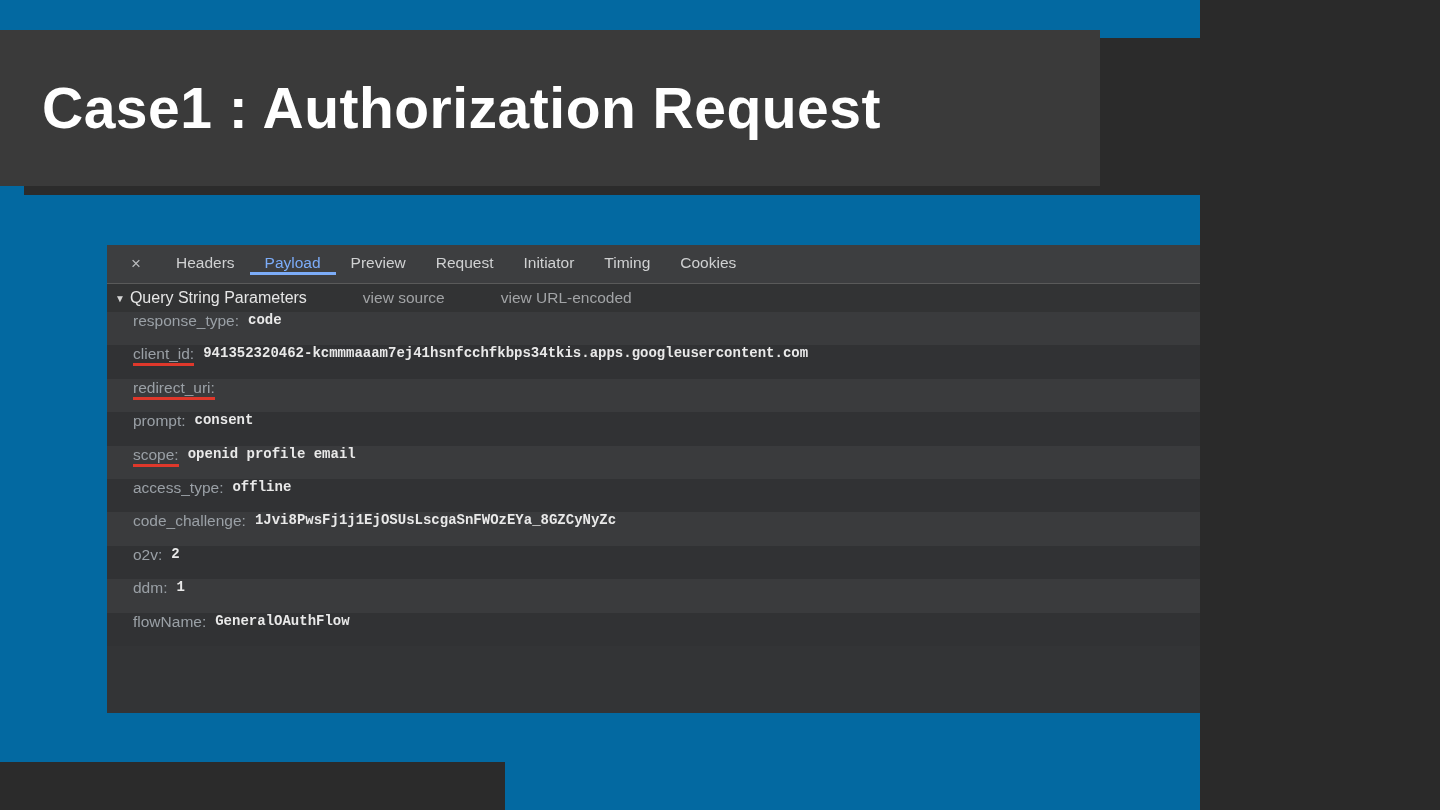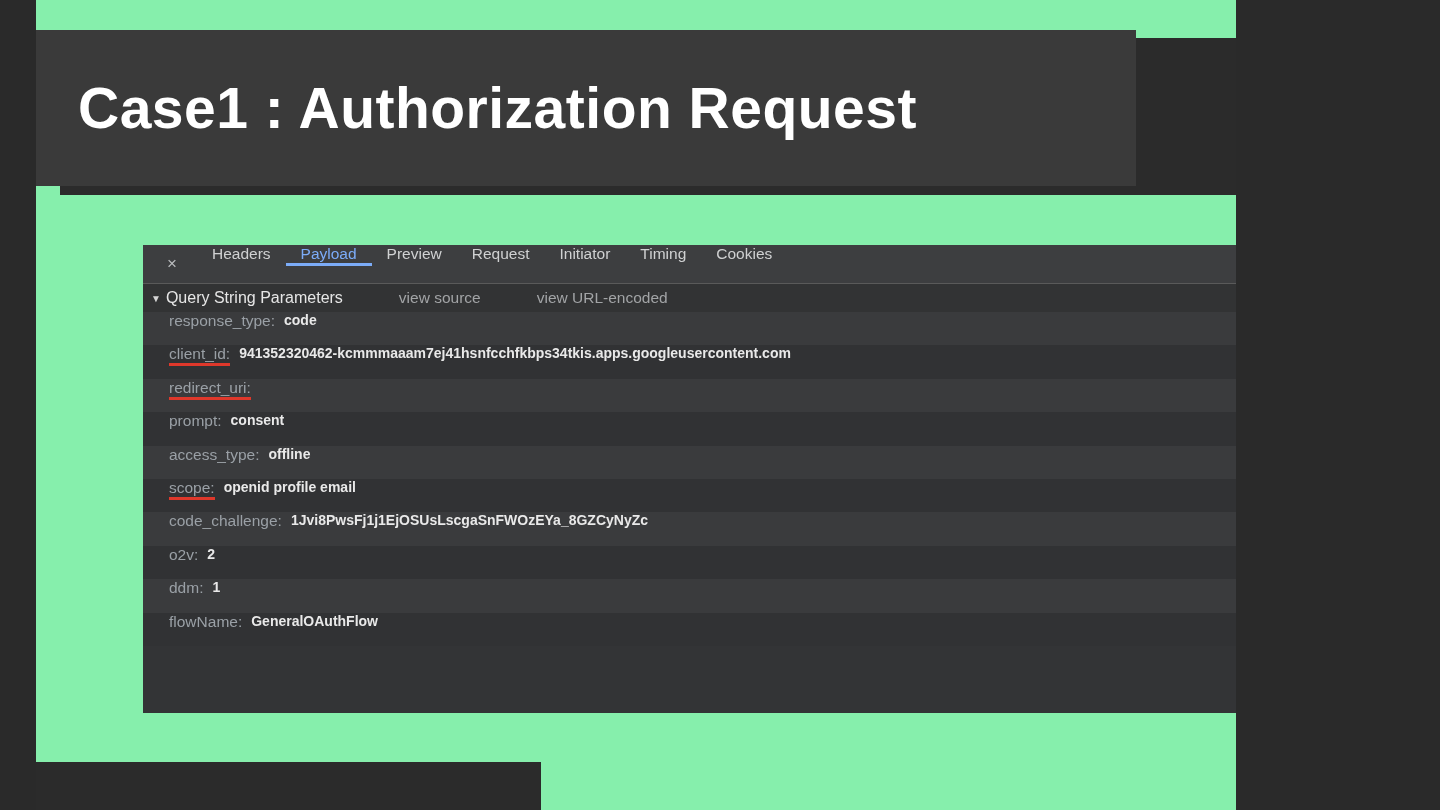--- a/index.html
+++ b/index.html
@@ -1,20 +1,19 @@
 <!DOCTYPE html>
 <html style="--accent: #7cacf8; --annotation-red: #df382b;"><head>
 <meta charset="utf-8">
 <style>
   html,body { margin:0; padding:0; background:#2a2a2a; }
   .slide {
     position:relative; width:1200px; height:810px; overflow:hidden;
-    background:#86efac;
+    background:#0369a1;
     font-family:"Liberation Sans", sans-serif;
-    margin-left:36px;
   }
 
   
   .title-shadow {
     position:absolute; left:24px; top:38px; right:0; height:157px;
     background:#2b2b2b;
   }
   .title-card {
     position:absolute; left:0; top:30px; width:1100px; height:156px;
     background:#3a3a3a; display:flex; align-items:center;
@@ -30,21 +29,21 @@
     background:#333436;
   }
   .tabbar {
     height:38px; background:#3d3e40; border-bottom:1px solid #5a5a5a;
     display:flex; align-items:stretch; padding-left:16px;
   }
   .close-btn {
     color:#b9bbbd; font-size:17px; width:26px; margin-right:12px;
     display:flex; align-items:center; justify-content:center; cursor:pointer;
   }
-  .tabs { display:flex; align-items:flex-start; }
+  .tabs { display:flex; align-items:center; }
   .tab {
     display:flex; align-items:center; padding:0 15px;
     color:#d0d1d2; font-size:15.5px; box-sizing:border-box;
     border-bottom:3px solid transparent; cursor:pointer;
   }
   .tab.active { color:var(--accent,#7cacf8); border-bottom-color:var(--accent,#7cacf8); }
 
   .section-header {
     height:28px; display:flex; align-items:center;
     background:#323334; color:#e3e3e3; padding-left:8px;
@@ -59,21 +58,21 @@
     box-sizing:border-box;
   }
   .param-row:nth-child(odd)  { background:#3a3b3d; }
   .param-row:nth-child(even) { background:#313234; }
   .param-name { color:#9aa0a6; font-size:15.5px; line-height:1.1; }
   .param-name.red-underline {
     border-bottom:3px solid var(--annotation-red,#df382b);
     padding-bottom:1px;
   }
   .param-value {
-    margin-left:9px; font-family:Liberation Sans, sans-serif;
+    margin-left:9px; font-family:Liberation Mono, monospace;
     font-size:14px; font-weight:bold; color:#e9e9e9; white-space:nowrap;
   }
 
   
   .bottom-card {
     position:absolute; left:0; top:762px; width:505px; height:48px;
     background:#2b2b2b;
   }
 </style>
 </head>
@@ -133,26 +132,26 @@
     <span class="param-value">941352320462-kcmmmaaam7ej41hsnfcchfkbps34tkis.apps.googleusercontent.com</span>
   </div>
         <div class="param-row">
     <span class="param-name red-underline">redirect_uri:</span>
   </div>
         <div class="param-row">
     <span class="param-name">prompt:</span>
     <span class="param-value">consent</span>
   </div>
         <div class="param-row">
+    <span class="param-name red-underline">scope:</span>
+    <span class="param-value">openid profile email</span>
+  </div>
+        <div class="param-row">
     <span class="param-name">access_type:</span>
     <span class="param-value">offline</span>
-  </div>
-        <div class="param-row">
-    <span class="param-name red-underline">scope:</span>
-    <span class="param-value">openid profile email</span>
   </div>
         <div class="param-row">
     <span class="param-name">code_challenge:</span>
     <span class="param-value">1Jvi8PwsFj1j1EjOSUsLscgaSnFWOzEYa_8GZCyNyZc</span>
   </div>
         <div class="param-row">
     <span class="param-name">o2v:</span>
     <span class="param-value">2</span>
   </div>
         <div class="param-row">

